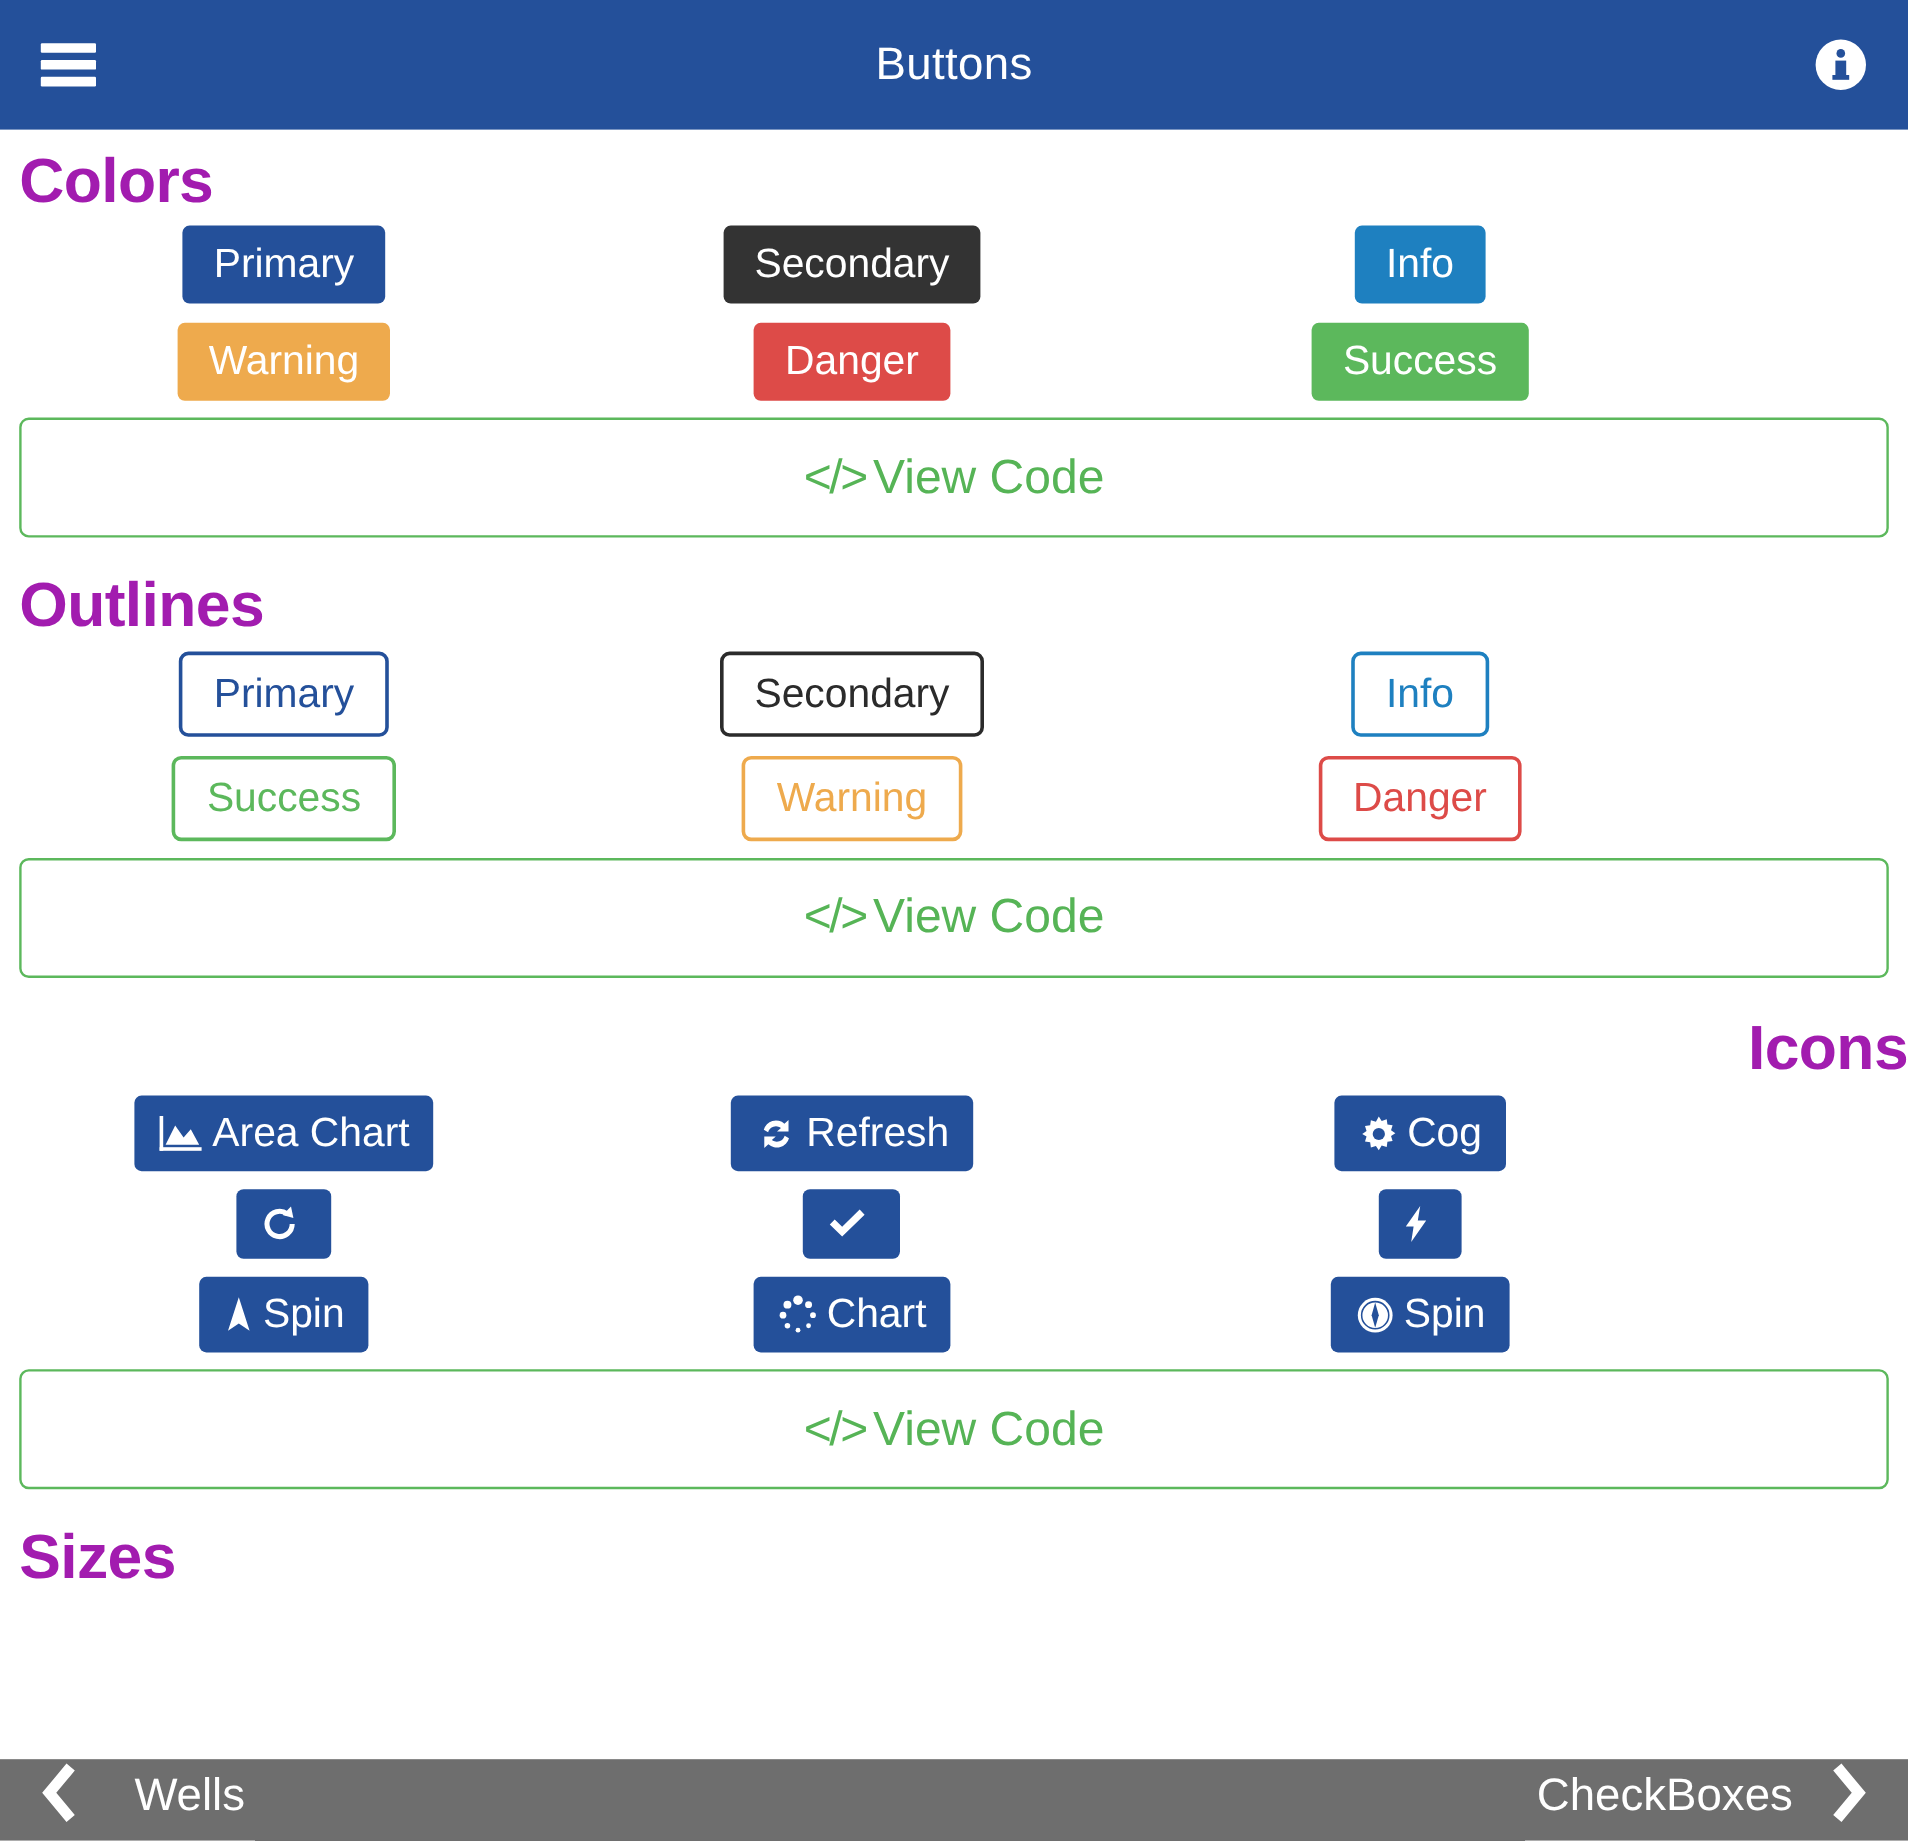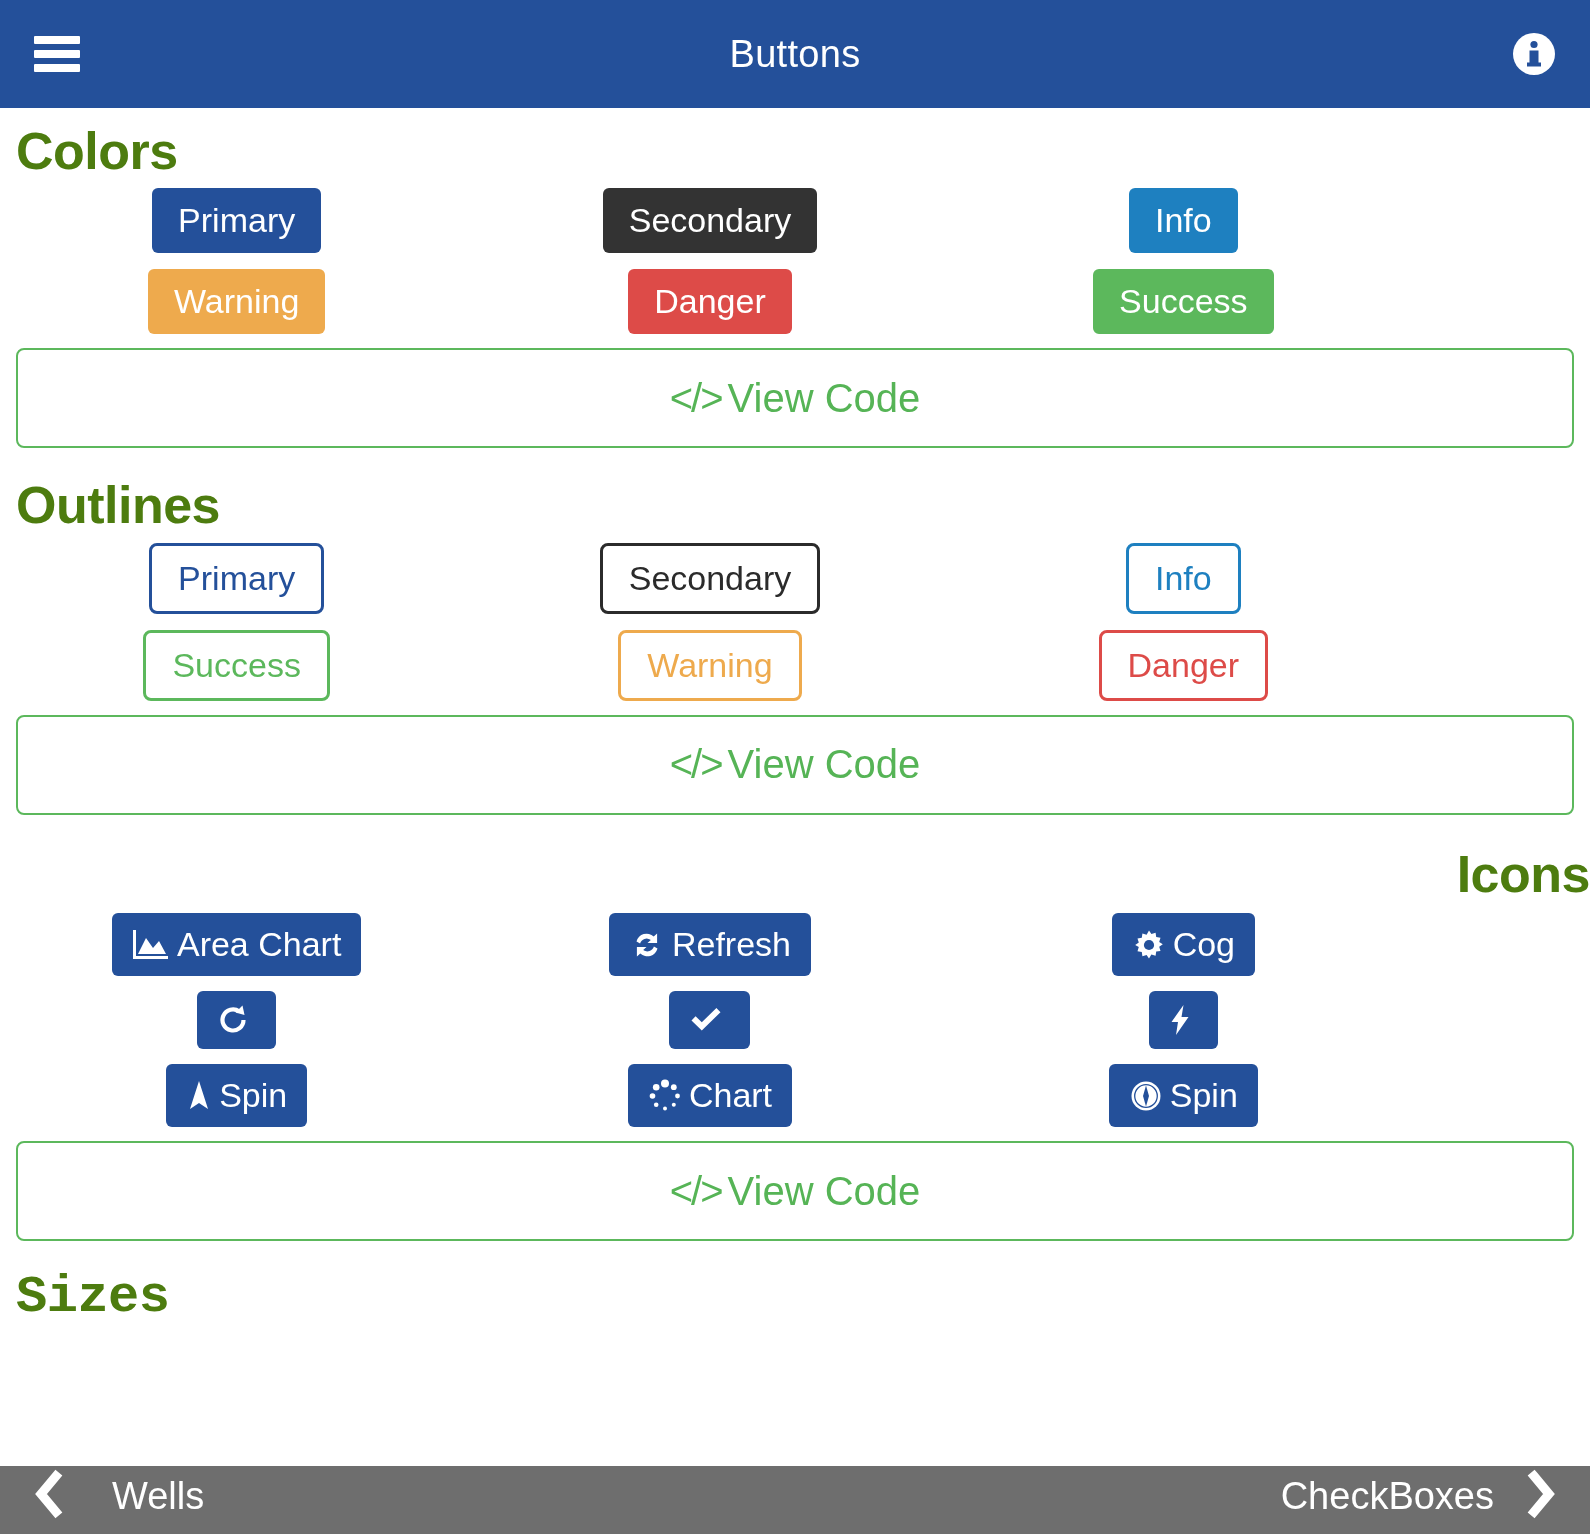--- a/index.html
+++ b/index.html
@@ -72,21 +72,21 @@
   .content {
     position: absolute;
     top: 108px; left: 0;
     width: 1590px;
     padding: 0;
   }
 
   .section-title {
     font-size: 52px;
     font-weight: bold;
-    color: #4d7c0f;
+    color: #a21caf;
     padding: 14px 0 0 16px;
     letter-spacing: -0.5px;
     line-height: 1.12;
   }
 
   .btn-row {
     display: flex;
     width: 1420px;
   }
   .btn-cell {
@@ -407,21 +407,21 @@
           <span>Spin</span>
         </button>
       </div>
     </div>
 
     <div class="viewcode">
       <span class="code-glyph">&lt;/&gt;</span>
       <span>View Code</span>
     </div>
 
-    <div class="section-title" style="margin-top:14px;font-family:Liberation Mono, monospace;">Sizes</div>
+    <div class="section-title" style="margin-top:14px;">Sizes</div>
 
   </div>
 
   <div class="bottom-nav">
     <div class="nav-left">
       <span class="chev">
         <svg width="40" height="56" viewBox="0 0 40 56" aria-hidden="true">
           <path fill="none" stroke="#ffffff" stroke-width="9" stroke-linecap="square" stroke-linejoin="miter" d="M28 10 L13 28 L28 46"></path>
         </svg>
       </span>

